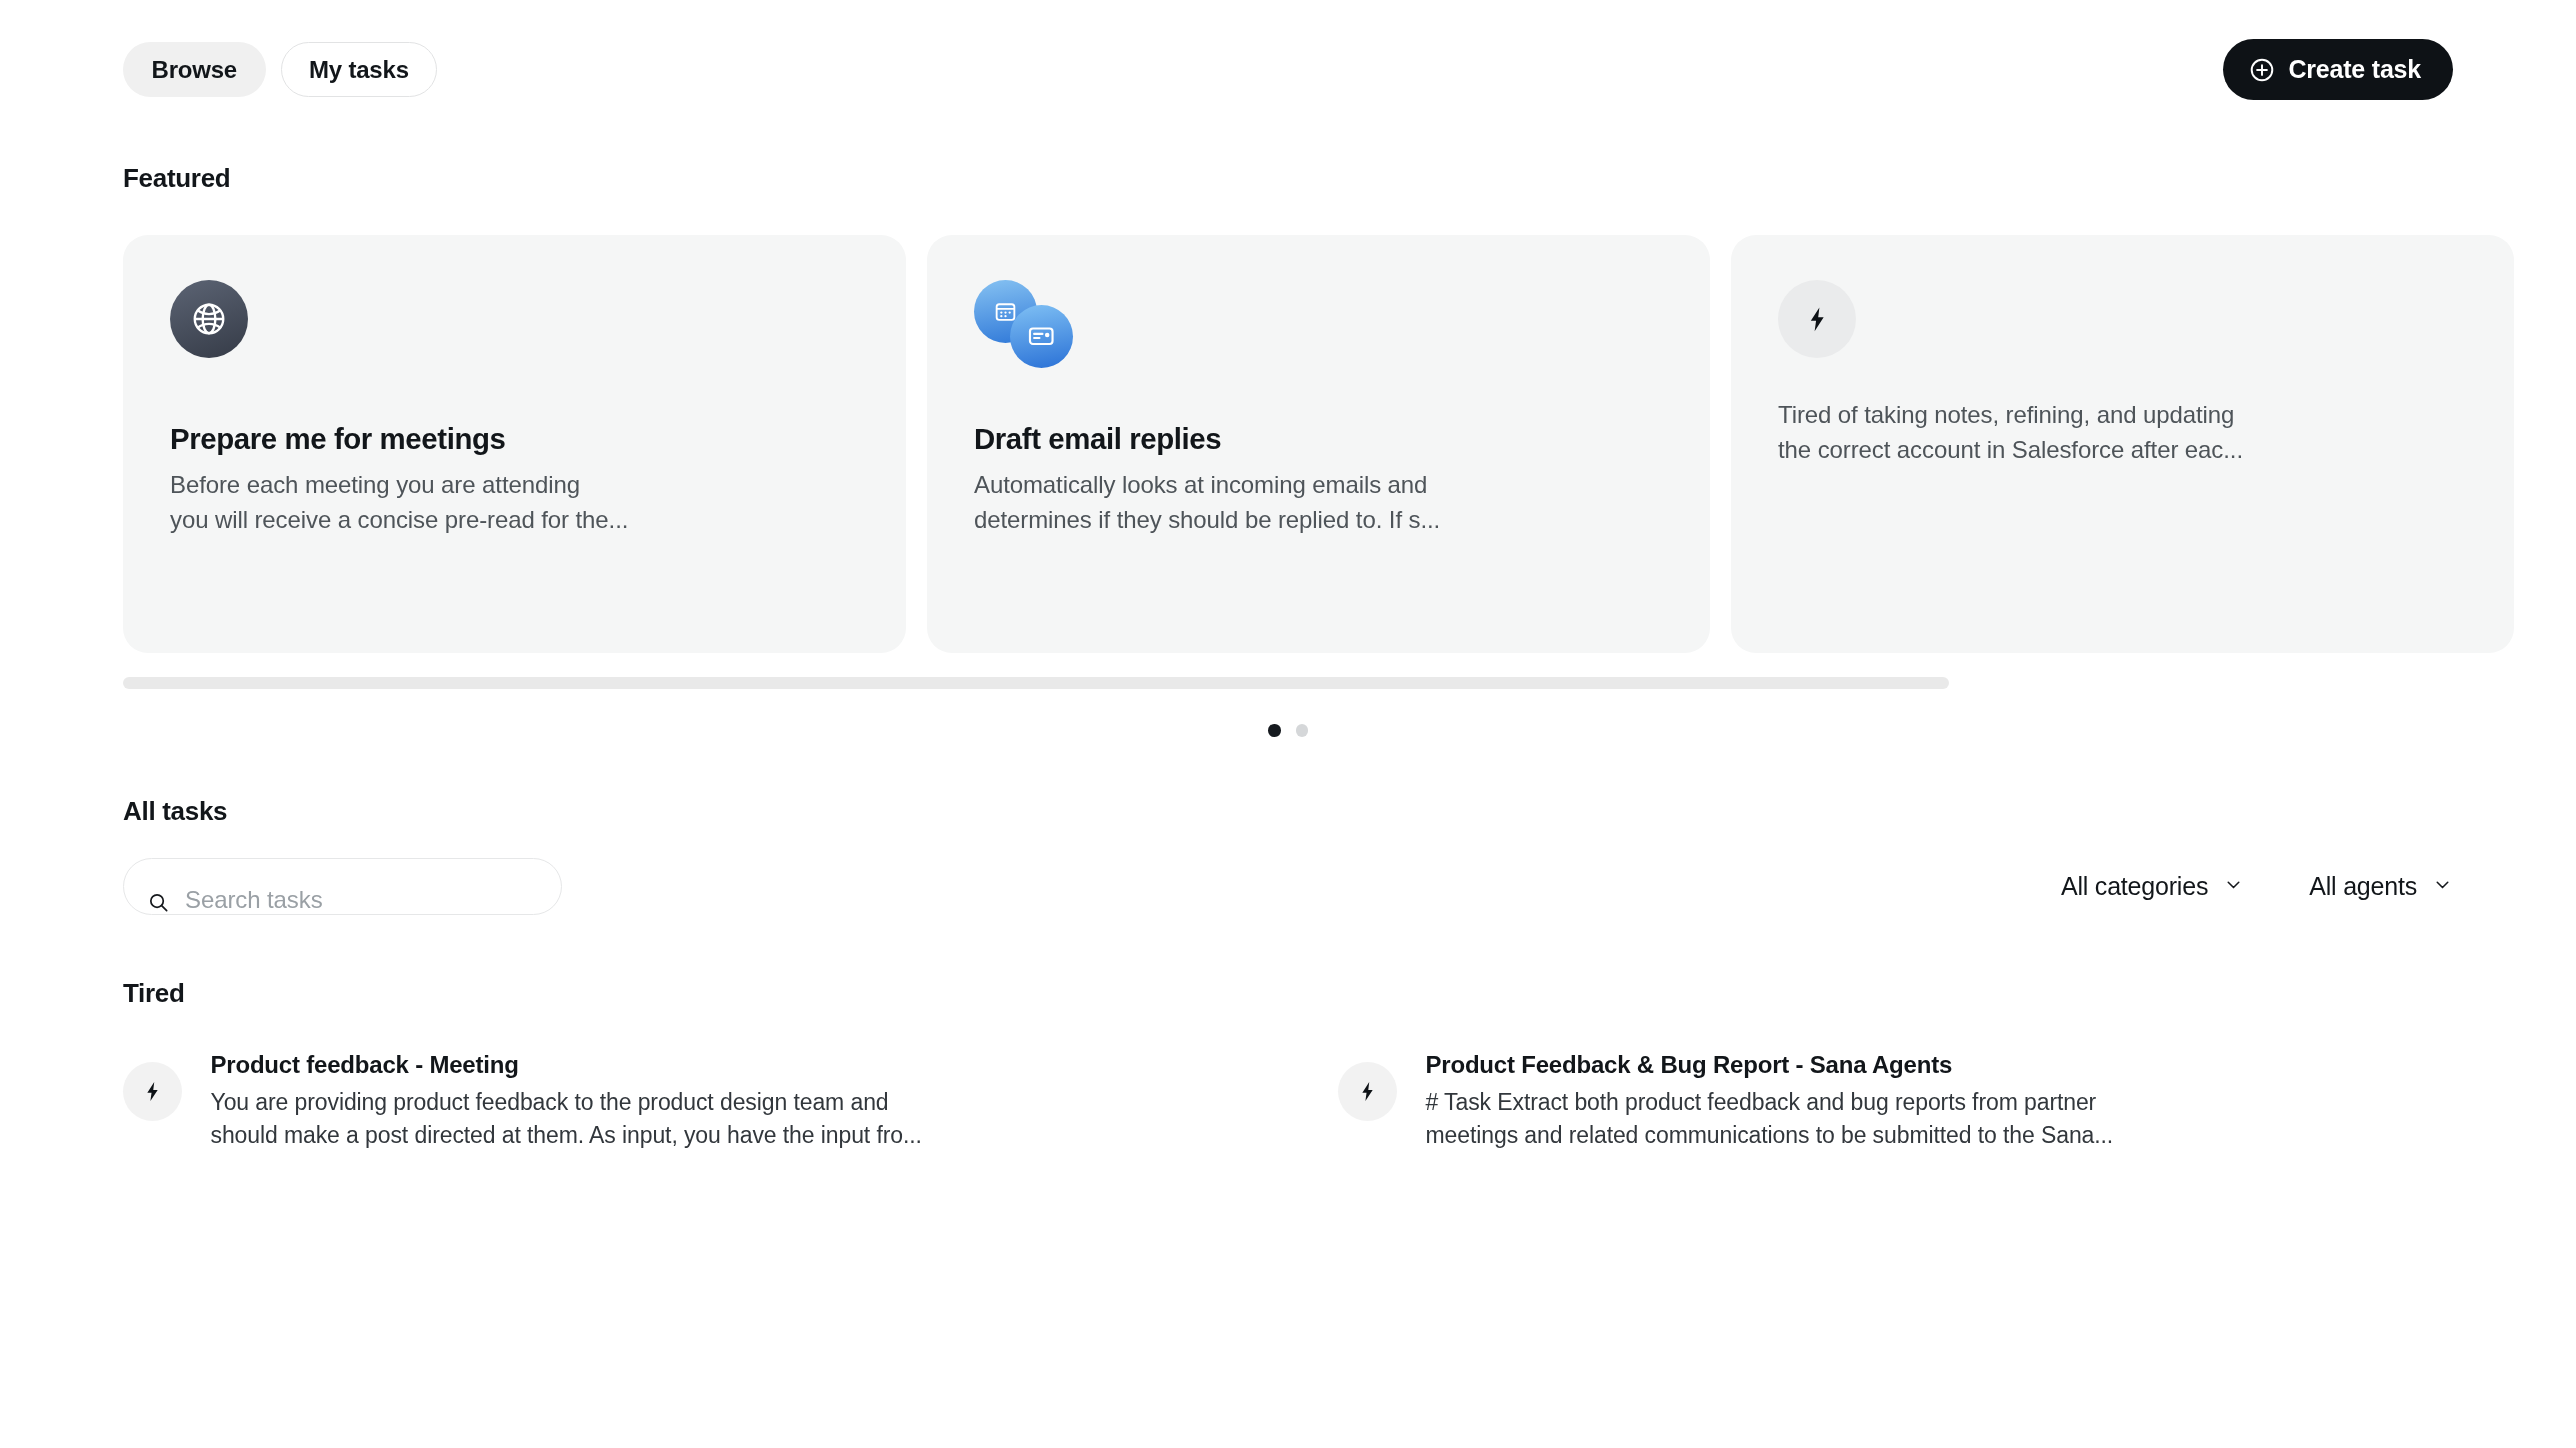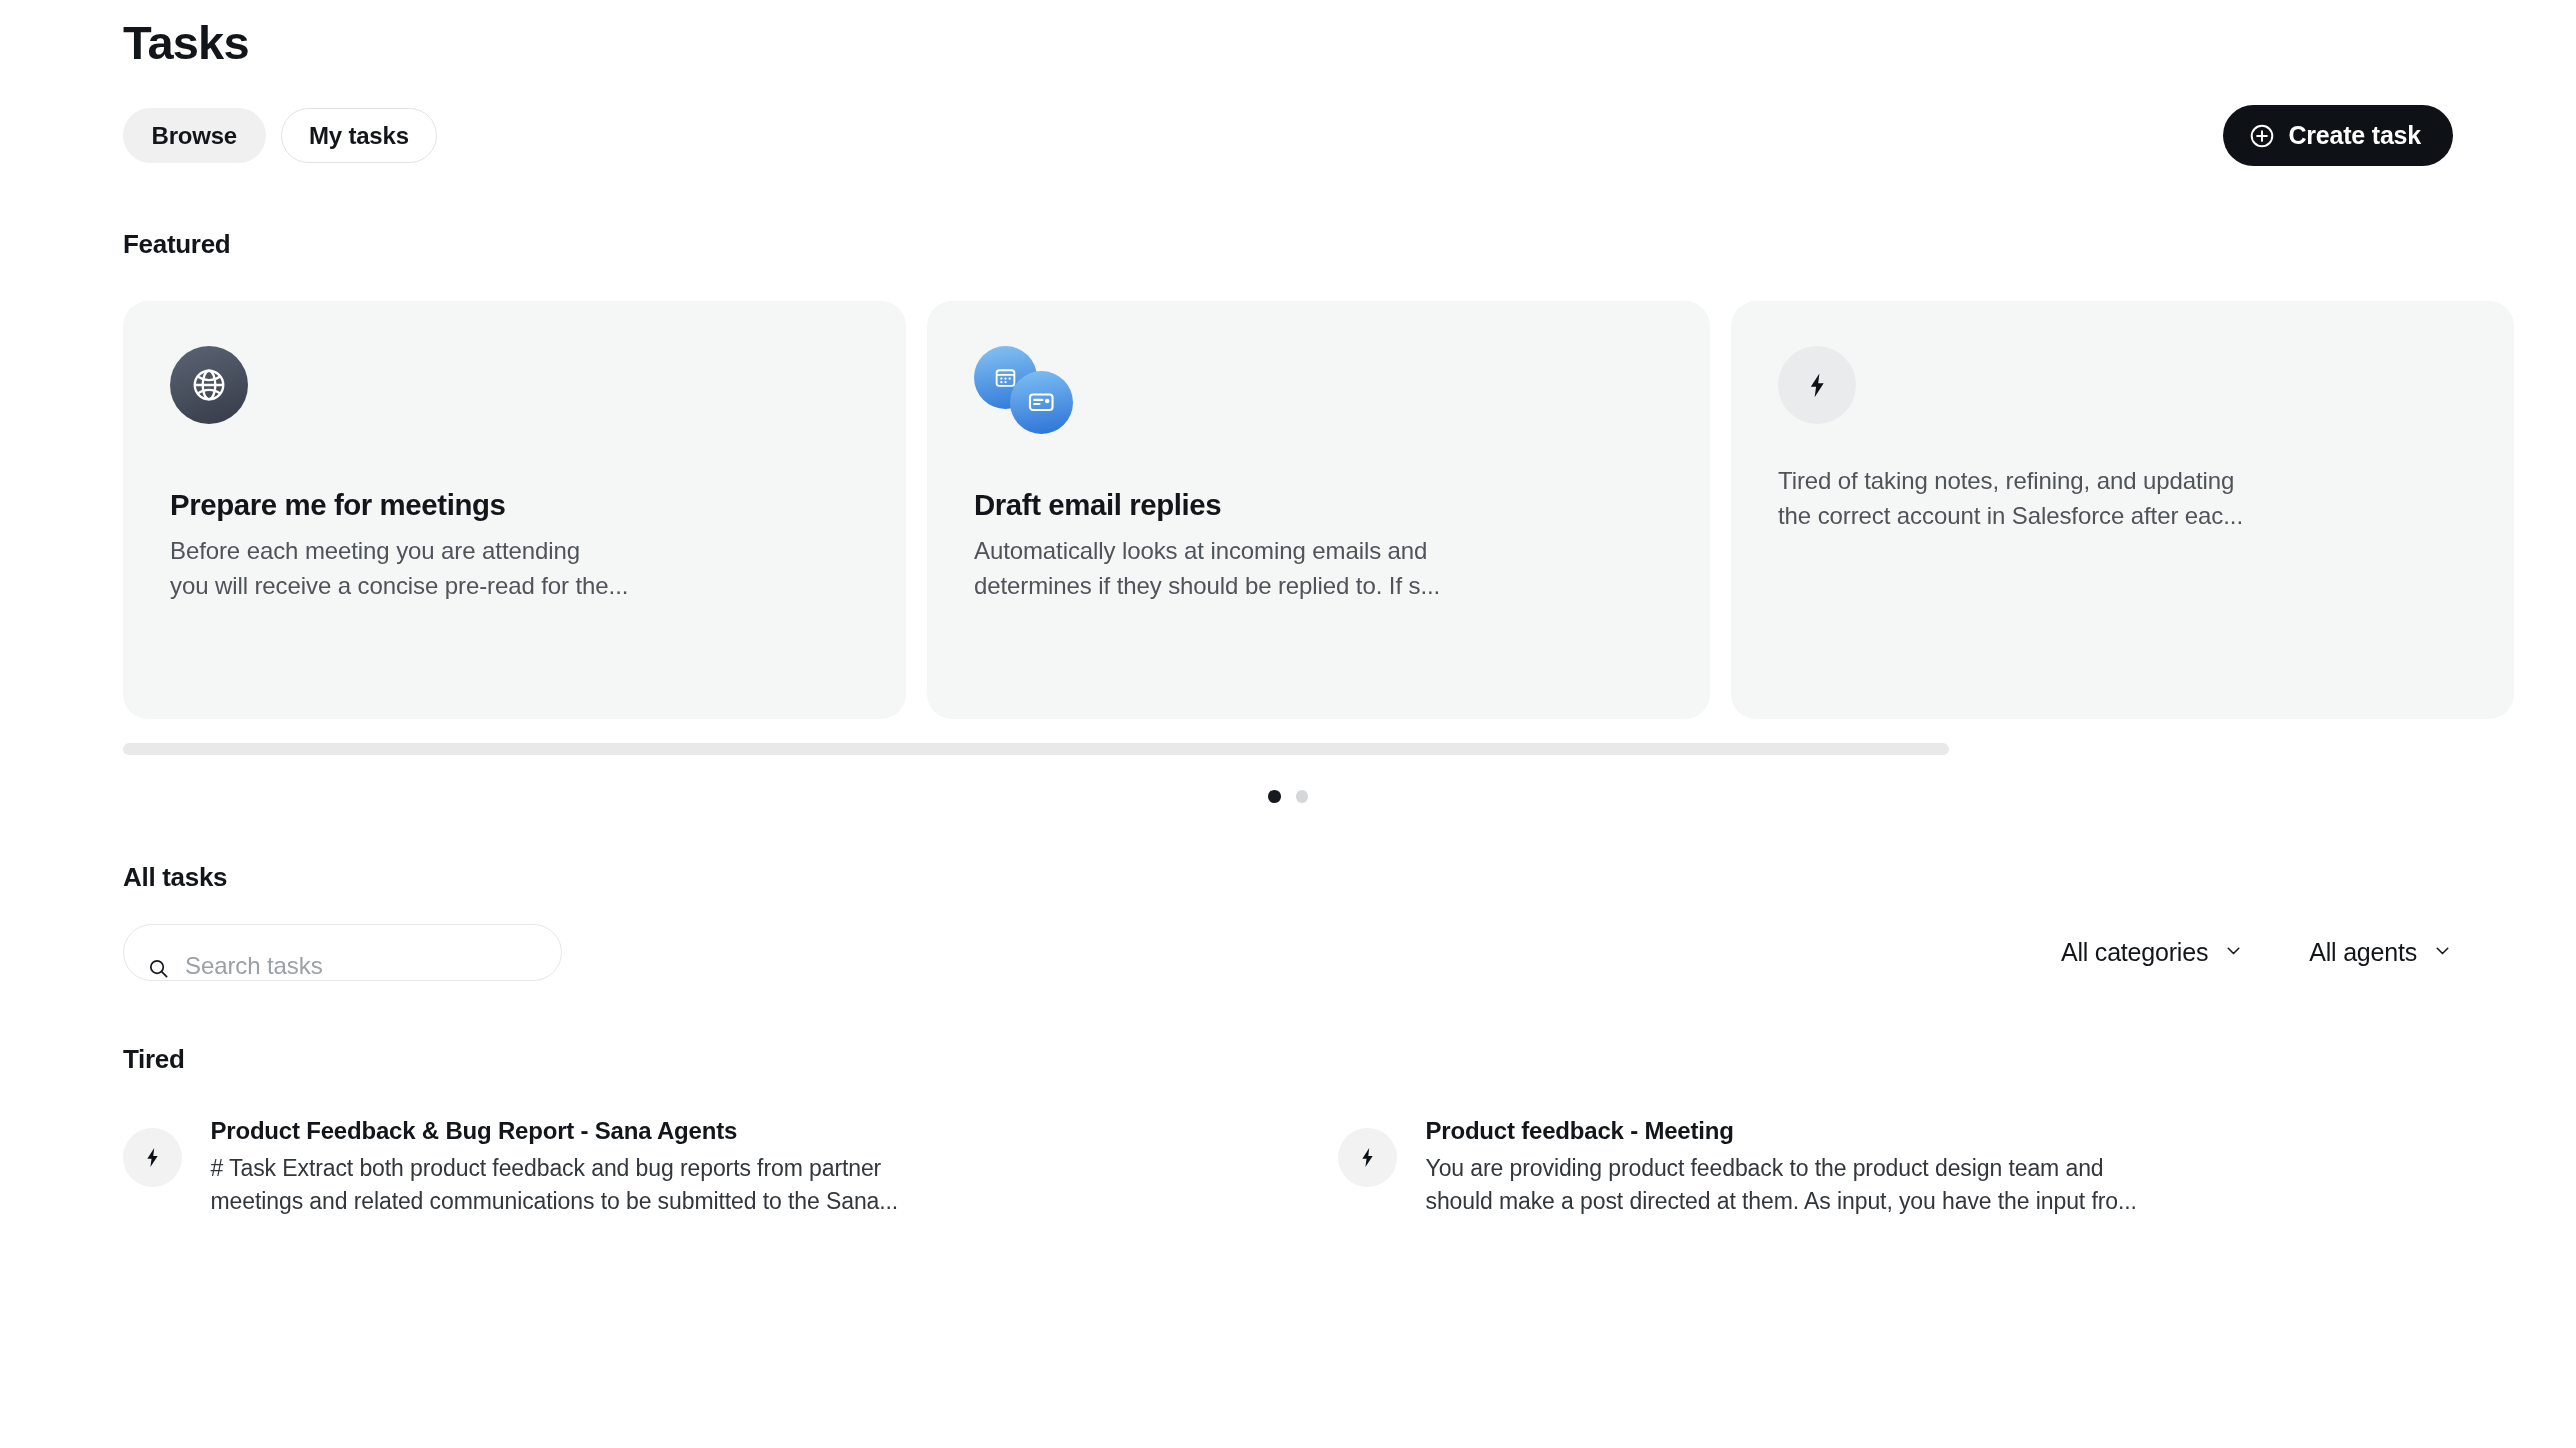--- a/index.html
+++ b/index.html
@@ -260,21 +260,20 @@
     color: #32373c;
     letter-spacing: -0.1px;
     white-space: pre-line;
   }
 </style>
 </head>
 <body>
 
 <div class="page">
 
-  <h1 class="page-title">Tasks</h1>
 
   <div class="toolbar">
     <div class="tabs">
       <div class="tab active">
         <span>Browse</span>
       </div>
       <div class="tab outline">
         <span>My tasks</span>
       </div>
     </div>
@@ -402,38 +401,38 @@
   <div class="task-grid">
 
     <div class="task-col">
       <div class="task-item">
         <div class="task-bolt">
           <svg width="23" height="23" viewBox="0 0 24 24" fill="#0e1216" stroke="none">
             <path d="M13.8 2 L6.6 13.2 H11 L9.8 22 L17.4 10.4 H12.8 Z"></path>
           </svg>
         </div>
         <div class="task-text">
-          <div class="task-name">Product Feedback &amp; Bug Report - Sana Agents</div>
-          <div class="task-desc"># Task Extract both product feedback and bug reports from partner
-meetings and related communications to be submitted to the Sana...</div>
+          <div class="task-name">Product feedback - Meeting</div>
+          <div class="task-desc">You are providing product feedback to the product design team and
+should make a post directed at them. As input, you have the input fro...</div>
         </div>
       </div>
     </div>
 
     <div class="task-col">
       <div class="task-item">
         <div class="task-bolt">
           <svg width="23" height="23" viewBox="0 0 24 24" fill="#0e1216" stroke="none">
             <path d="M13.8 2 L6.6 13.2 H11 L9.8 22 L17.4 10.4 H12.8 Z"></path>
           </svg>
         </div>
         <div class="task-text">
-          <div class="task-name">Product feedback - Meeting</div>
-          <div class="task-desc">You are providing product feedback to the product design team and
-should make a post directed at them. As input, you have the input fro...</div>
+          <div class="task-name">Product Feedback &amp; Bug Report - Sana Agents</div>
+          <div class="task-desc"># Task Extract both product feedback and bug reports from partner
+meetings and related communications to be submitted to the Sana...</div>
         </div>
       </div>
     </div>
 
   </div>
 
 </div>
 
 
 </body></html>

